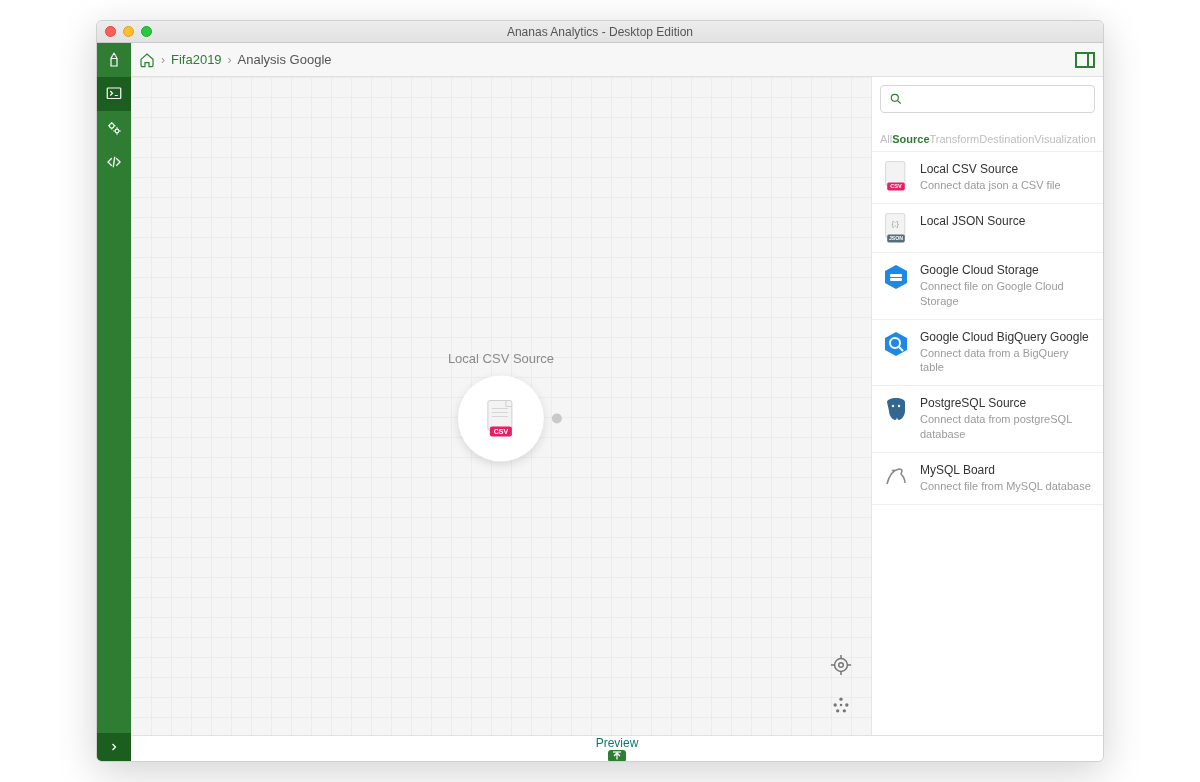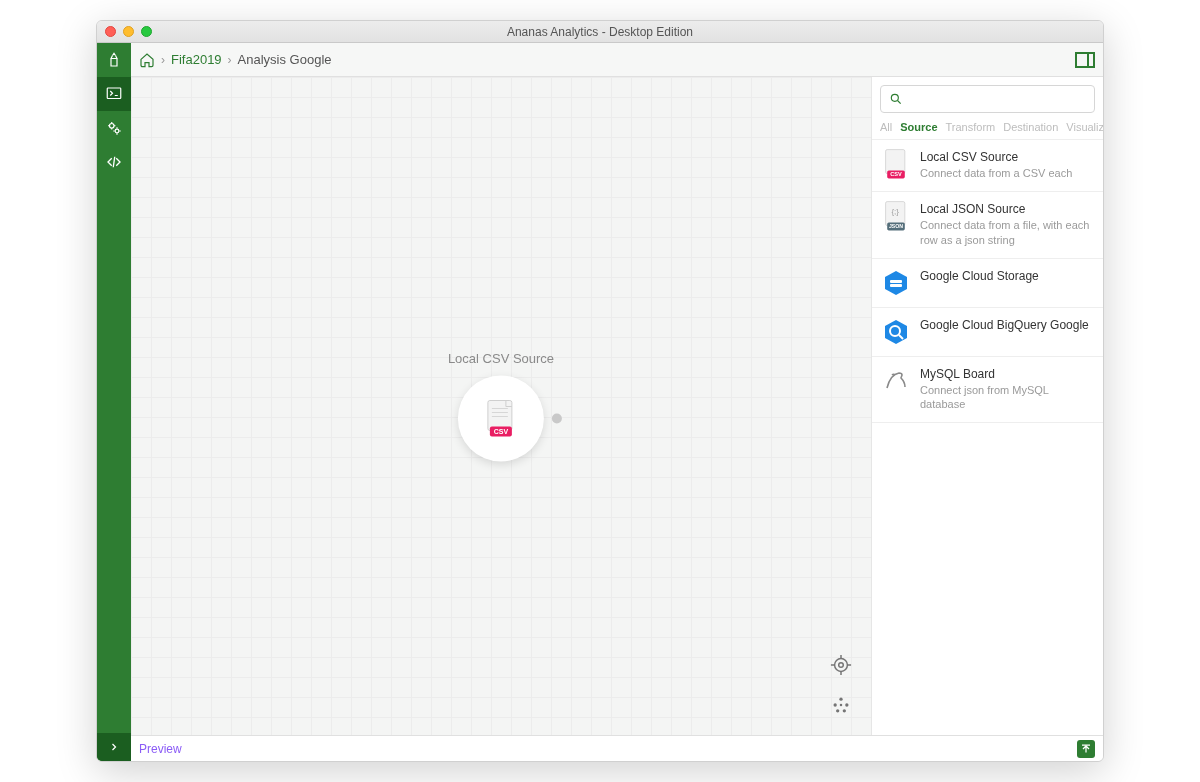--- a/index.html
+++ b/index.html
@@ -90,38 +90,39 @@
   .search-wrap { padding:8px; }
   .search-box {
     display:flex; align-items:center; gap:6px;
     border:1px solid #d6d6d6; border-radius:4px;
     padding:4px 8px; height:28px;
   }
   .search-box input {
     border:0; outline:0; flex:1; font-size:12px; color:#666; background:transparent;
   }
   .tabs {
-    display:flex; gap:8px; padding:0 8px 6px; font-size:11px; color:#bdbdbd;
+    display:flex; padding:0 8px 6px; font-size:11px; color:#bdbdbd;
     border-bottom:1px solid #eee;
+    margin-top:12px;
   }
   .tabs span { cursor:pointer; }
   .tabs .active { color:#2e7d32; font-weight:600; }
   .source-list { flex:1; overflow-y:auto; }
   .source-item {
     display:flex; gap:10px; padding:10px 10px; border-bottom:1px solid #eee;
     cursor:pointer;
   }
   .source-icon { width:28px; height:28px; flex-shrink:0; display:flex; align-items:center; justify-content:center; }
   .source-text { flex:1; }
   .source-title { font-size:12px; color:#333; margin-bottom:2px; }
   .source-desc { font-size:11px; color:#9a9a9a; line-height:1.35; }
   .bottom-panel {
     height:26px; border-top:1px solid #e0e0e0; background:#fff;
     display:flex; align-items:center; justify-content:space-between;
-    padding:0 8px; font-size:12px; color:#8b5cf6;
+    padding:0 8px; font-size:12px; color:#0f766e;flex-direction:column;
   }
   .upload-btn {
     width:18px;height:18px;background:#2e7d32;border-radius:3px;
     display:flex;align-items:center;justify-content:center;color:#fff;cursor:pointer;
   }
   
   svg { display:block; }
 </style>
 </head>
 <body>
@@ -244,71 +245,85 @@
               <div class="source-item">
                 <div class="source-icon">
                   <svg width="28" height="32" viewBox="0 0 34 40">
                     <rect x="4" y="2" width="24" height="30" rx="2" fill="#f3f3f3" stroke="#cfcfcf"></rect>
                     <rect x="6" y="28" width="22" height="10" rx="2" fill="#e91e63"></rect>
                     <text x="17" y="35.5" text-anchor="middle" font-size="7" fill="#fff" font-weight="700">CSV</text>
                   </svg>
                 </div>
                 <div class="source-text">
                   <div class="source-title">Local CSV Source</div>
-                  <div class="source-desc">Connect data from a CSV each</div>
+                  <div class="source-desc">Connect data json a CSV file</div>
                 </div>
               </div>
               <div class="source-item">
                 <div class="source-icon">
                   <svg width="28" height="32" viewBox="0 0 34 40">
                     <rect x="4" y="2" width="24" height="30" rx="2" fill="#f3f3f3" stroke="#cfcfcf"></rect>
                     <text x="16" y="18" text-anchor="middle" font-size="10" fill="#9e9e9e">{;}</text>
                     <rect x="6" y="28" width="22" height="10" rx="2" fill="#546e7a"></rect>
                     <text x="17" y="35.5" text-anchor="middle" font-size="6.5" fill="#fff" font-weight="700">JSON</text>
                   </svg>
                 </div>
                 <div class="source-text">
                   <div class="source-title">Local JSON Source</div>
-                  <div class="source-desc">Connect data from a file, with each row as a json string</div>
                 </div>
               </div>
               <div class="source-item">
                 <div class="source-icon">
                   <svg width="28" height="28" viewBox="0 0 28 28">
                     <polygon points="14,2 25,8 25,20 14,26 3,20 3,8" fill="#1e88e5"></polygon>
                     <rect x="8" y="11" width="12" height="3" rx="1" fill="#fff"></rect>
                     <rect x="8" y="15" width="12" height="3" rx="1" fill="#fff"></rect>
                   </svg>
                 </div>
                 <div class="source-text">
                   <div class="source-title">Google Cloud Storage</div>
+                  <div class="source-desc">Connect file on Google Cloud Storage</div>
                 </div>
               </div>
               <div class="source-item">
                 <div class="source-icon">
                   <svg width="28" height="28" viewBox="0 0 28 28">
                     <polygon points="14,2 25,8 25,20 14,26 3,20 3,8" fill="#1e88e5"></polygon>
                     <circle cx="13" cy="13" r="5" fill="none" stroke="#fff" stroke-width="2"></circle>
                     <path d="M17 17l4 4" stroke="#fff" stroke-width="2"></path>
                   </svg>
                 </div>
                 <div class="source-text">
                   <div class="source-title">Google Cloud BigQuery Google</div>
+                  <div class="source-desc">Connect data from a BigQuery table</div>
+                </div>
+              </div>
+              <div class="source-item">
+                <div class="source-icon">
+                  <svg width="28" height="28" viewBox="0 0 28 28">
+                    <path d="M5 6c0-2 4-4 9-4s9 2 9 4v9c0 5-4 9-6 9-1 0-2-1-2-3 0 2-1 3-2 3-2 0-6-4-6-9z" fill="#336791"></path>
+                    <circle cx="11" cy="10" r="1.2" fill="#fff"></circle>
+                    <circle cx="17" cy="10" r="1.2" fill="#fff"></circle>
+                  </svg>
+                </div>
+                <div class="source-text">
+                  <div class="source-title">PostgreSQL Source</div>
+                  <div class="source-desc">Connect data from postgreSQL database</div>
                 </div>
               </div>
               <div class="source-item">
                 <div class="source-icon">
                   <svg width="28" height="28" viewBox="0 0 28 28" fill="none" stroke="#8a8a8a" stroke-width="1.6">
                     <path d="M5 21c2-8 6-14 12-15 2 0 3 1 3 2 0 1-1 2-1 3 2 2 4 5 4 9"></path>
                     <path d="M10 8c1-1 2-1 3 0"></path>
                   </svg>
                 </div>
                 <div class="source-text">
                   <div class="source-title">MySQL Board</div>
-                  <div class="source-desc">Connect json from MySQL database</div>
+                  <div class="source-desc">Connect file from MySQL database</div>
                 </div>
               </div>
             </div>
         </div>
       </div>
 
       <div class="bottom-panel">
         <span>Preview</span>
         <div class="upload-btn">
           <svg width="12" height="12" viewBox="0 0 24 24" fill="none" stroke="#fff" stroke-width="2.5">

